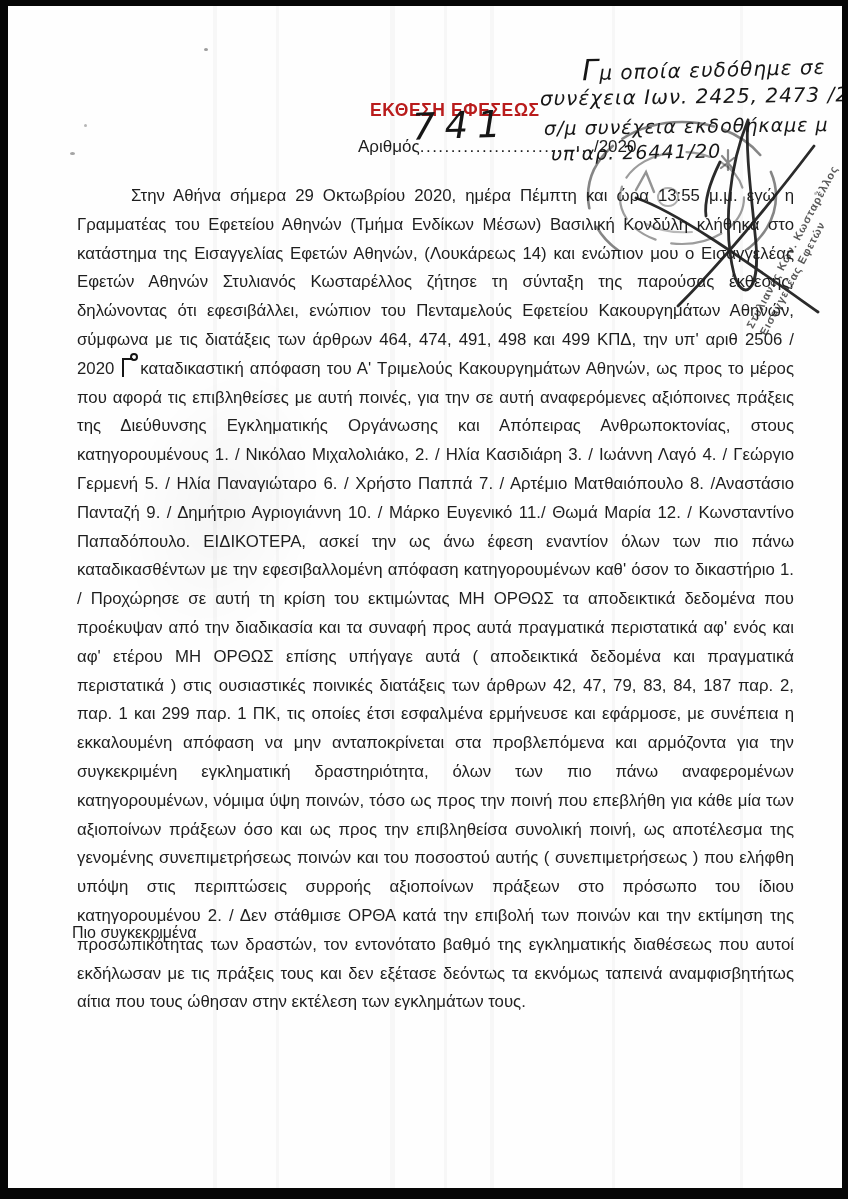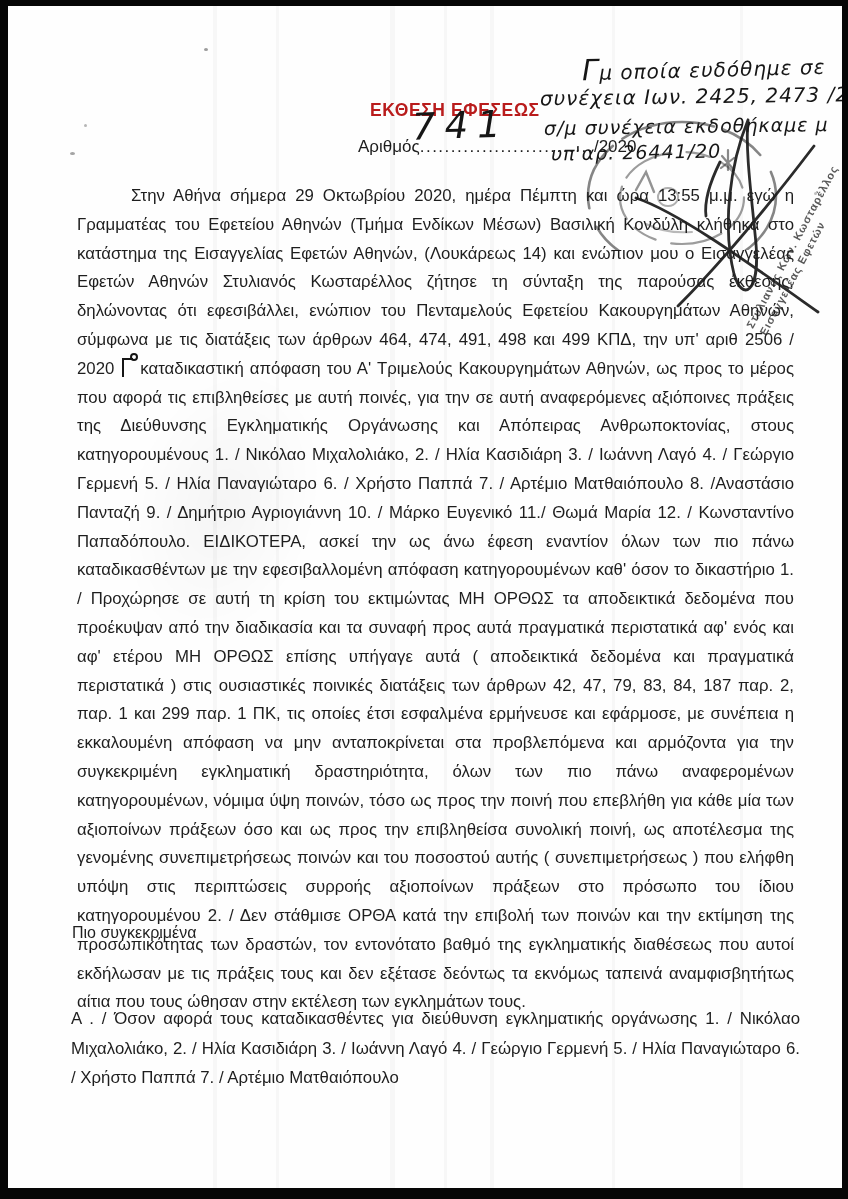--- a/index.html
+++ b/index.html
@@ -162,15 +162,14 @@
     <div>Στυλιανός Κων. Κωσταρέλλος</div>
     <div>Εισαγγελέας Εφετών</div>
   </div>
 
   <div class="body-text">
     <p><span>Στην Αθήνα σήμερα  29 Οκτωβρίου 2020, ημέρα Πέμπτη και ώρα 13:55 μ.μ. εγώ η Γραμματέας του Εφετείου Αθηνών (Τμήμα Ενδίκων Μέσων)  Βασιλική Κονδύλη  κλήθηκα στο κατάστημα της Εισαγγελίας Εφετών Αθηνών, (Λουκάρεως 14) και ενώπιον μου ο Εισαγγελέας Εφετών Αθηνών Στυλιανός Κωσταρέλλος  ζήτησε τη σύνταξη της παρούσας έκθεσης, δηλώνοντας ότι εφεσιβάλλει, ενώπιον του Πενταμελούς  Εφετείου Κακουργημάτων Αθηνών, σύμφωνα με τις διατάξεις των άρθρων 464, 474, 491, 498 και 499 ΚΠΔ, την υπ' αριθ 2506 / 2020</span><span class="bracket-mark"></span><span>καταδικαστική απόφαση του Α' Τριμελούς Κακουργημάτων Αθηνών, ως προς το μέρος που αφορά τις επιβληθείσες με αυτή ποινές, για την σε αυτή αναφερόμενες αξιόποινες πράξεις της Διεύθυνσης Εγκληματικής Οργάνωσης και Απόπειρας Ανθρωποκτονίας, στους κατηγορουμένους 1. / Νικόλαο Μιχαλολιάκο, 2. / Ηλία Κασιδιάρη 3. / Ιωάννη Λαγό 4. / Γεώργιο Γερμενή 5. / Ηλία Παναγιώταρο 6. / Χρήστο Παππά 7. / Αρτέμιο Ματθαιόπουλο 8. /Αναστάσιο Πανταζή 9. / Δημήτριο Αγριογιάννη 10. / Μάρκο Ευγενικό 11./ Θωμά Μαρία 12. / Κωνσταντίνο Παπαδόπουλο. ΕΙΔΙΚΟΤΕΡΑ, ασκεί την ως άνω έφεση εναντίον όλων των πιο πάνω καταδικασθέντων με την εφεσιβαλλομένη απόφαση κατηγορουμένων καθ' όσον το δικαστήριο 1. / Προχώρησε σε αυτή τη κρίση του εκτιμώντας ΜΗ ΟΡΘΩΣ τα αποδεικτικά δεδομένα που προέκυψαν από την διαδικασία και τα συναφή προς αυτά πραγματικά περιστατικά αφ' ενός και αφ' ετέρου ΜΗ ΟΡΘΩΣ επίσης υπήγαγε αυτά ( αποδεικτικά δεδομένα και πραγματικά περιστατικά ) στις ουσιαστικές ποινικές διατάξεις των άρθρων 42, 47, 79, 83, 84, 187 παρ. 2, παρ. 1 και 299 παρ. 1 ΠΚ, τις οποίες έτσι εσφαλμένα ερμήνευσε και εφάρμοσε, με συνέπεια η εκκαλουμένη απόφαση να μην ανταποκρίνεται στα προβλεπόμενα και αρμόζοντα για την συγκεκριμένη εγκληματική δραστηριότητα, όλων των πιο πάνω αναφερομένων κατηγορουμένων, νόμιμα ύψη ποινών, τόσο ως προς την ποινή που επεβλήθη για κάθε μία των αξιοποίνων πράξεων όσο και ως προς την επιβληθείσα συνολική ποινή, ως αποτέλεσμα της γενομένης συνεπιμετρήσεως ποινών και του ποσοστού αυτής ( συνεπιμετρήσεως )  που ελήφθη υπόψη στις περιπτώσεις συρροής αξιοποίνων πράξεων στο πρόσωπο του ίδιου κατηγορουμένου 2. / Δεν στάθμισε ΟΡΘΑ κατά την επιβολή των ποινών και την εκτίμηση της προσωπικότητας των δραστών, τον εντονότατο βαθμό της εγκληματικής διαθέσεως που αυτοί εκδήλωσαν με τις πράξεις τους και δεν εξέτασε δεόντως τα  εκνόμως ταπεινά αναμφισβητήτως αίτια που τους ώθησαν στην εκτέλεση των εγκλημάτων τους.</span></p>
   </div>
 
   <p class="more-specific">Πιο συγκεκριμένα</p>
 
-  <p class="section-a">Α . /  Όσον αφορά τους καταδικασθέντες για διεύθυνση εγκληματικής οργάνωσης 1. / Νικόλαο Μιχαλολιάκο, 2. / Ηλία Κασιδιάρη 3. / Ιωάννη Λαγό 4. / Γεώργιο Γερμενή 5. / Ηλία Παναγιώταρο 6. / Χρήστο Παππά 7. / Αρτέμιο Ματθαιόπουλο</p>
 
 </div>
 
 </body></html>

